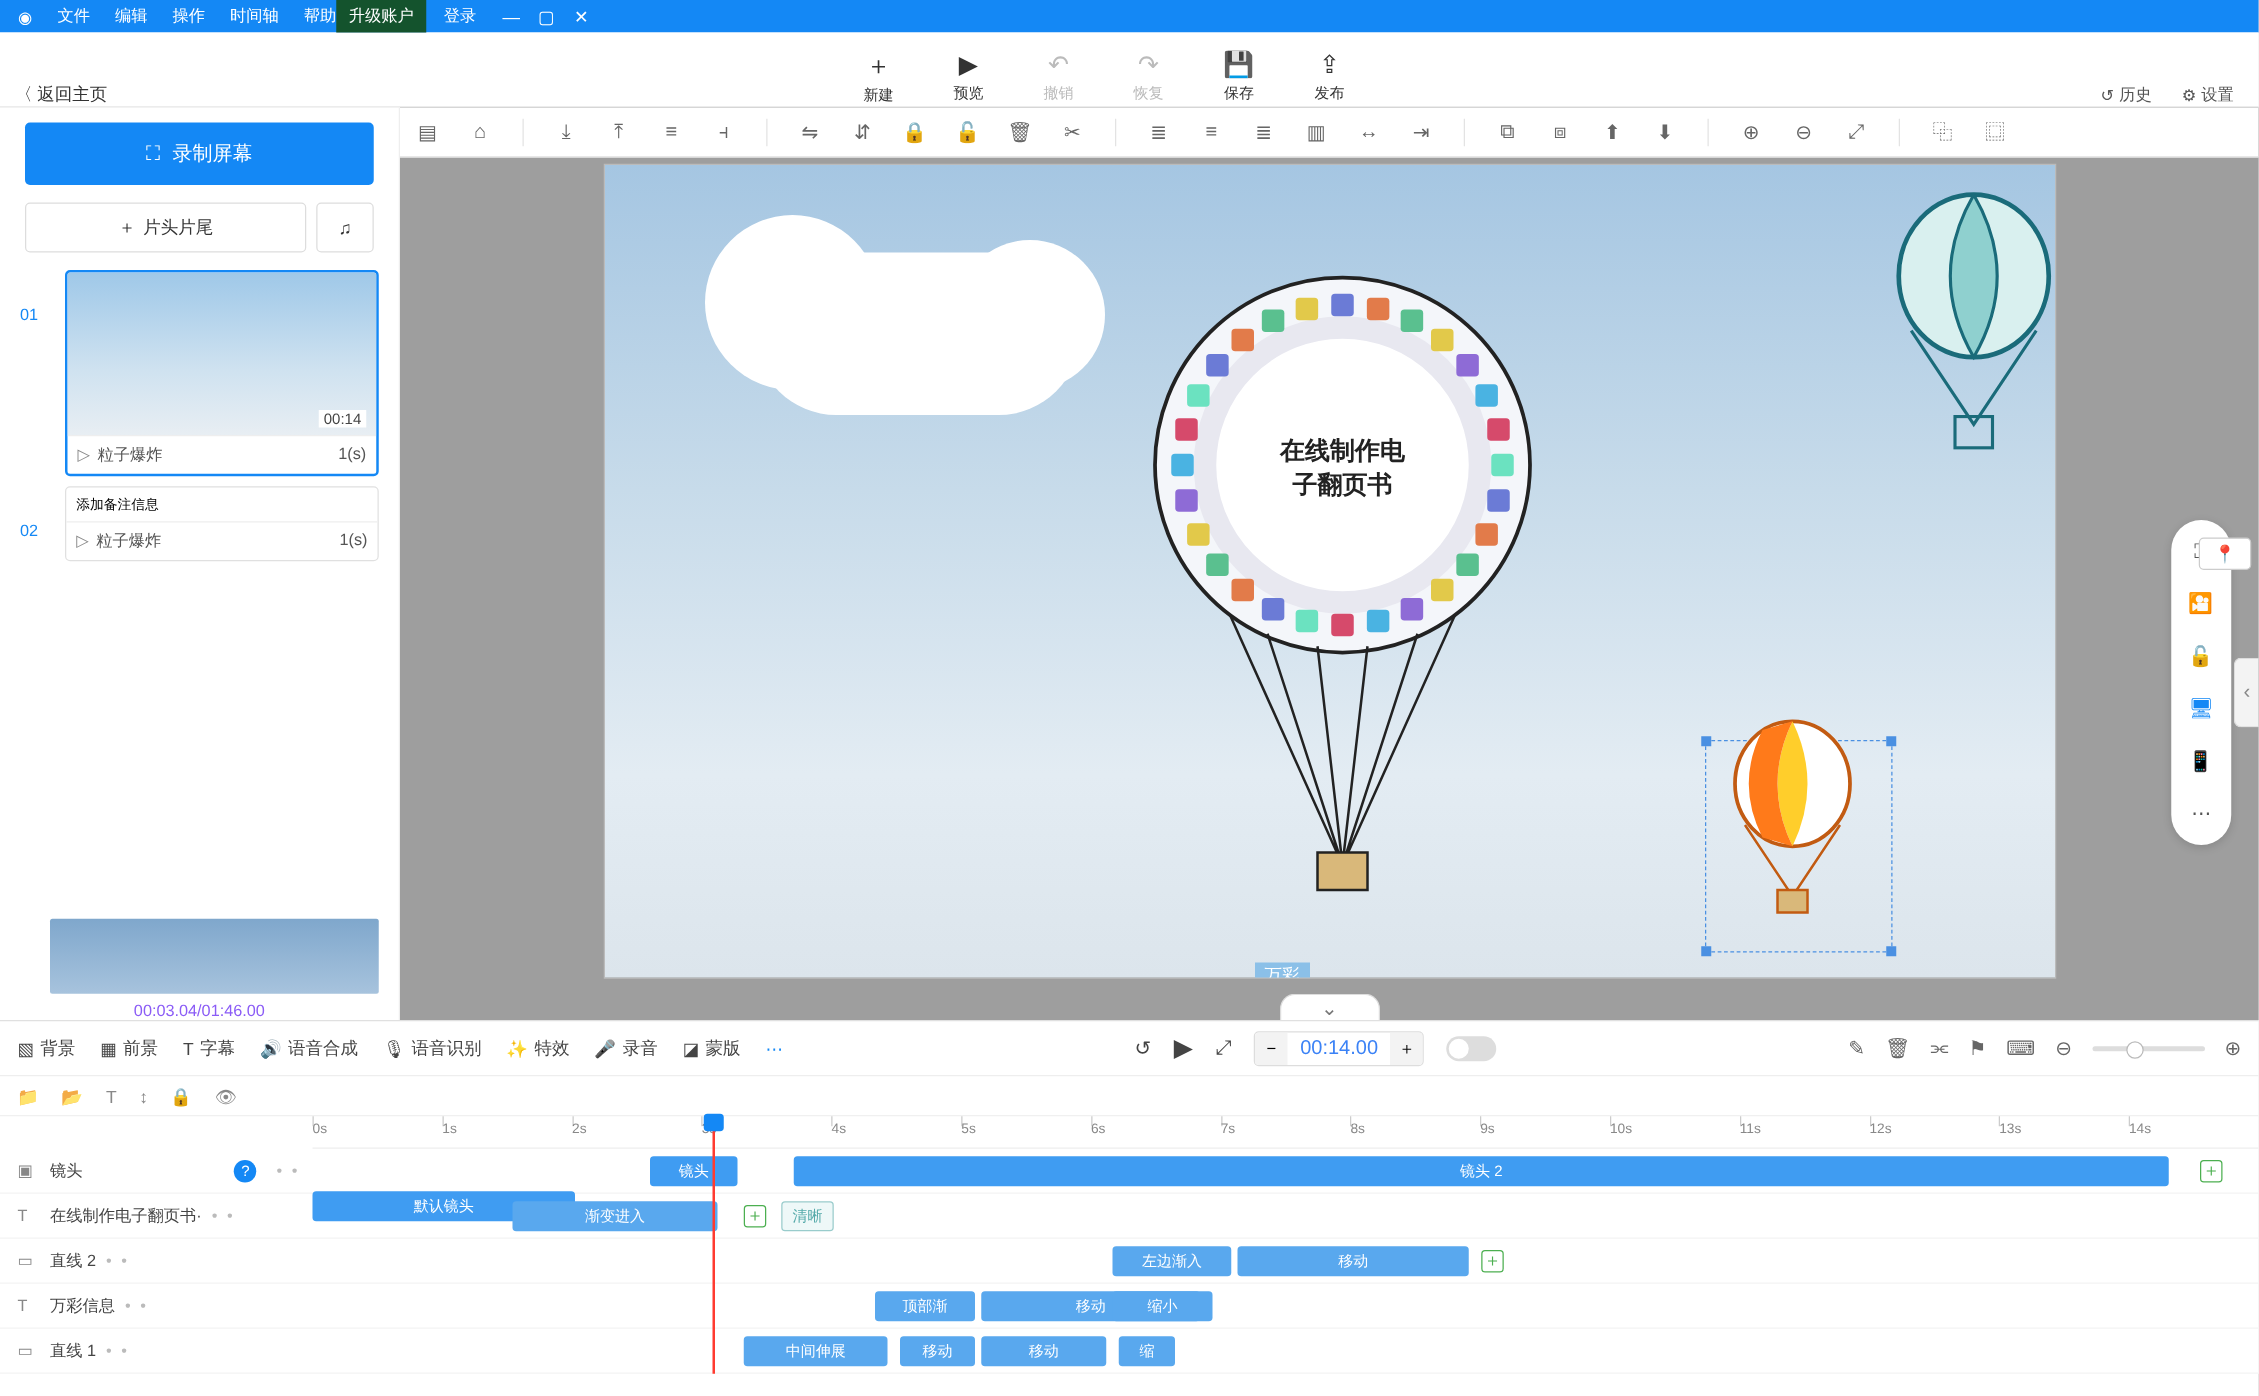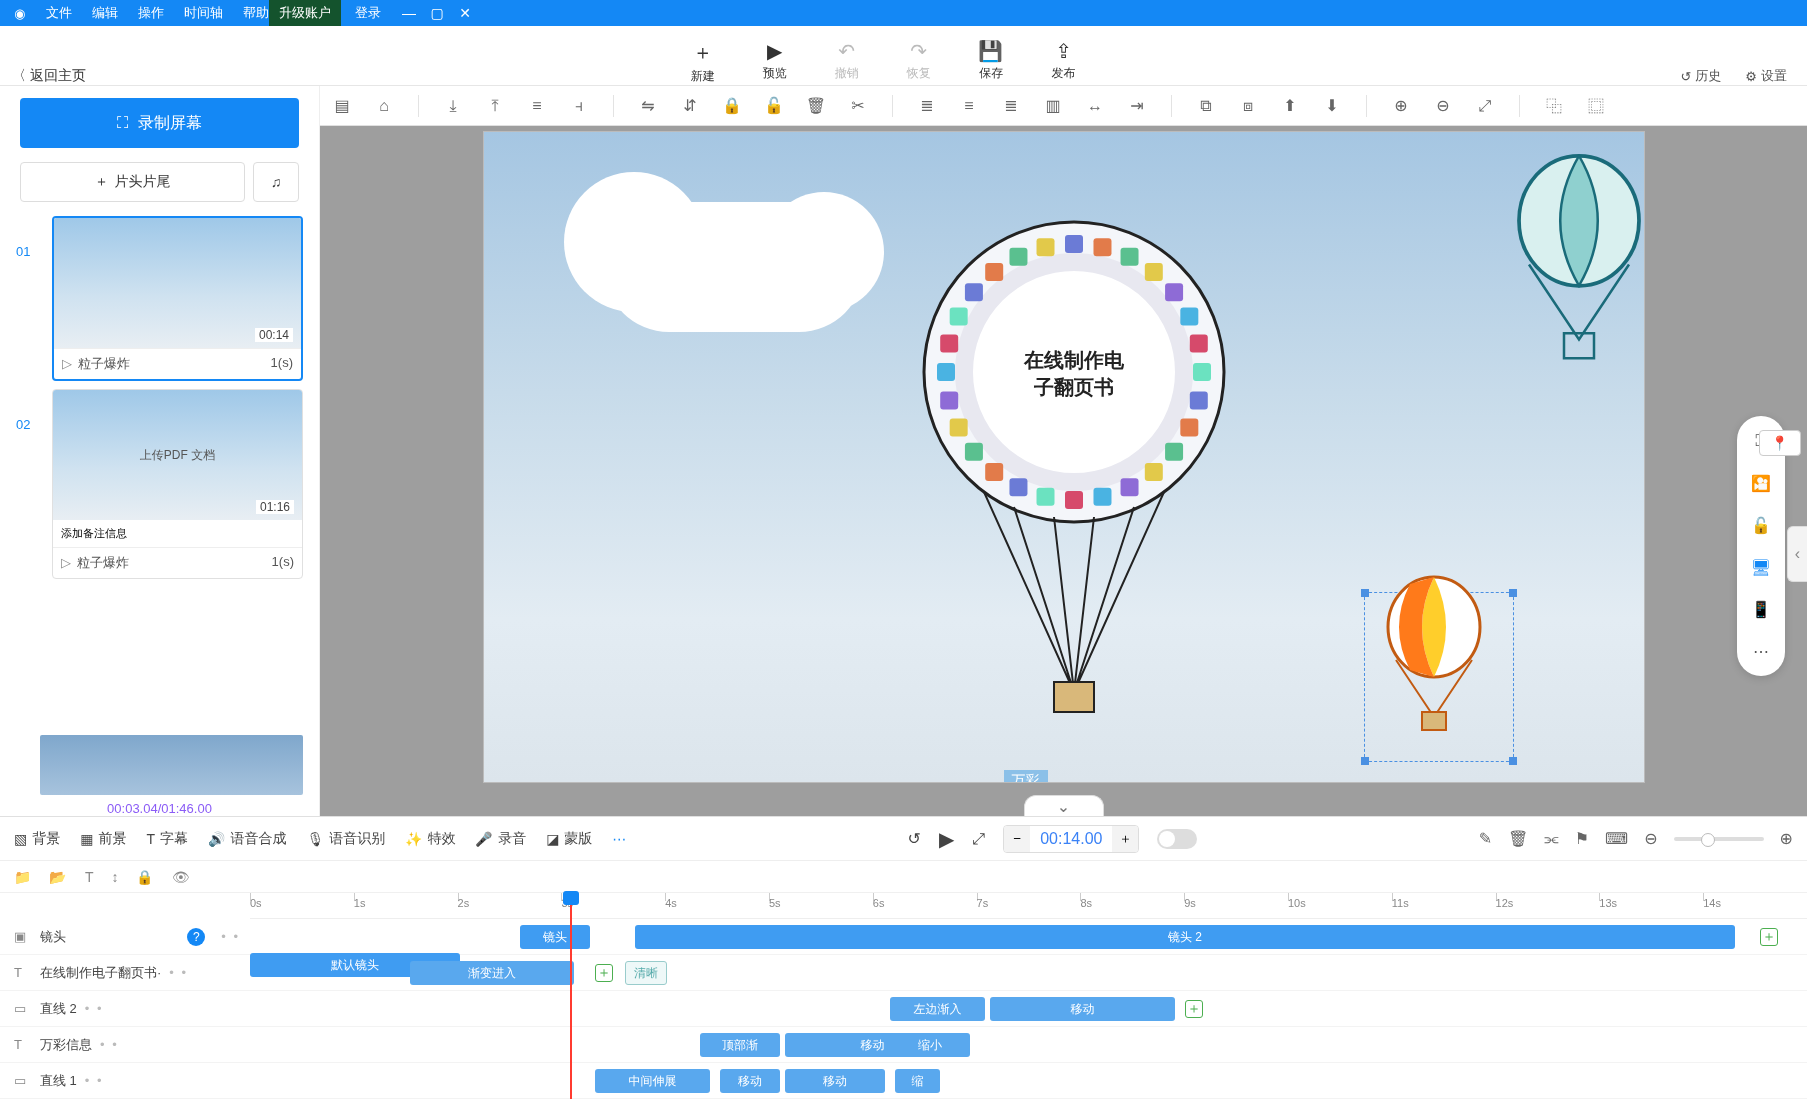--- a/index.html
+++ b/index.html
@@ -211,24 +211,20 @@
             </div>
             <div class="meta">
               <span><span class="play">▷</span>粒子爆炸</span>
               <span>1(s)</span>
             </div>
           </div>
         </div>
         <div class="scene">
           <div class="num">02</div>
           <div class="card">
-            <div class="thumb">
-              <div class="thumb-label">上传PDF 文档</div>
-              <div class="dur">01:16</div>
-            </div>
             <div style="padding:6px 8px;font-size:11px;color:#000000;">添加备注信息</div>
             <div class="meta">
               <span><span class="play">▷</span>粒子爆炸</span>
               <span>1(s)</span>
             </div>
           </div>
         </div>
       </div>
     <div class="strip"></div>
     <div class="time-status">00:03.04/01:46.00</div>

